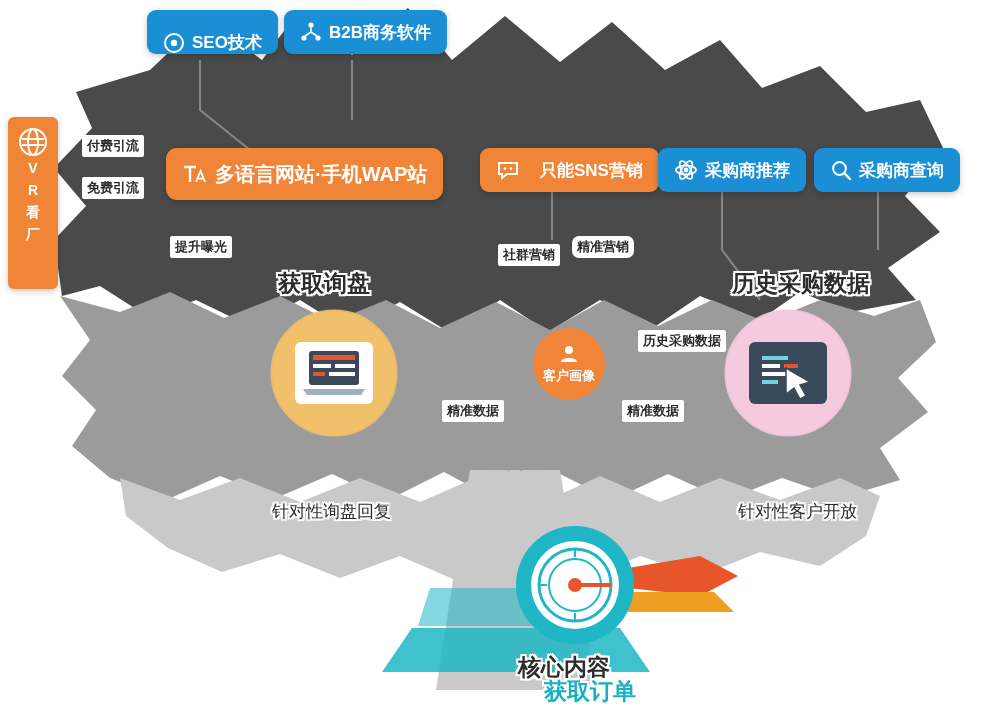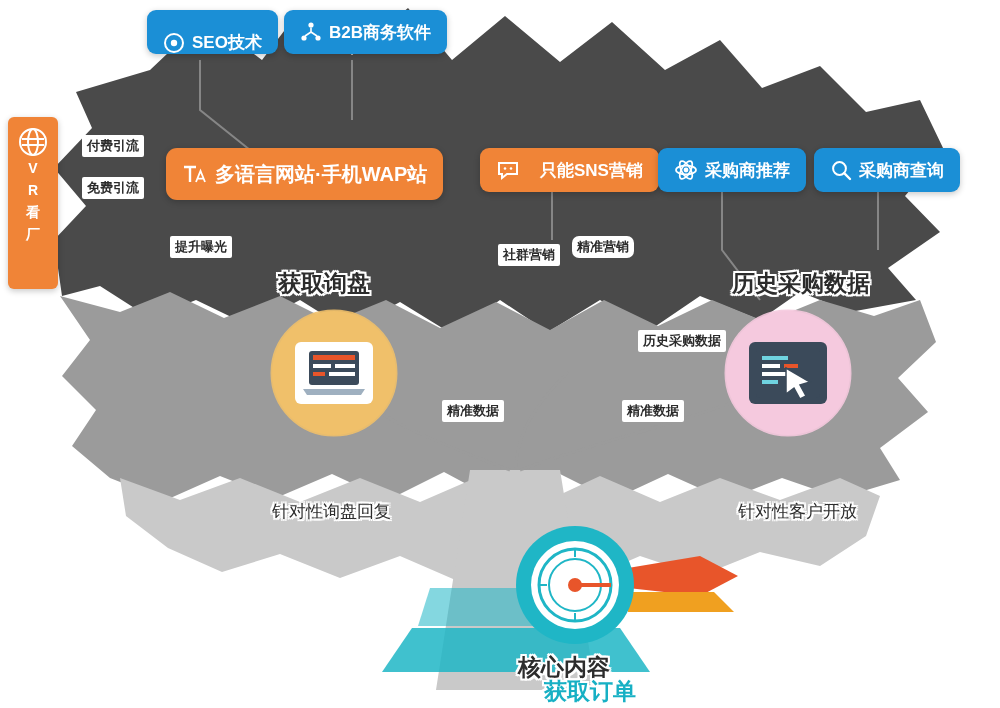--- a/index.html
+++ b/index.html
@@ -209,20 +209,29 @@
         <rect x="14" y="19" width="18" height="4" fill="#ffffff"></rect>
         <rect x="36" y="19" width="20" height="4" fill="#ffffff"></rect>
         <rect x="14" y="27" width="12" height="4" fill="#e8552a"></rect>
         <rect x="30" y="27" width="26" height="4" fill="#ffffff"></rect>
         <path d="M4 44 H66 L62 50 H8 Z" fill="#9fb0c0"></path>
       </svg>
     </span>
   </div>
   <div class="sub" style="left:272px;top:500px;">针对性询盘回复</div>
 
+  <div class="circle c-persona">
+    <span class="ic">
+      <svg width="22" height="22" viewBox="0 0 22 22">
+        <circle cx="11" cy="7" r="4" fill="#fff"></circle>
+        <path d="M3 19 C3 13.5 19 13.5 19 19 Z" fill="#fff"></path>
+      </svg>
+    </span>
+    <span>客户画像</span>
+  </div>
 
   <div class="bigtitle" style="left:732px;top:268px;">历史采购数据</div>
   <div class="circle c-code">
     <span class="inner-card" style="background:#3b4a5a;">
       <svg width="72" height="58" viewBox="0 0 72 58">
         <rect x="4" y="4" width="64" height="50" rx="4" fill="#3b4a5a"></rect>
         <rect x="10" y="12" width="26" height="4" fill="#6fd3e0"></rect>
         <rect x="10" y="20" width="18" height="4" fill="#ffffff"></rect>
         <rect x="32" y="20" width="14" height="4" fill="#e8552a"></rect>
         <rect x="10" y="28" width="30" height="4" fill="#ffffff"></rect>

